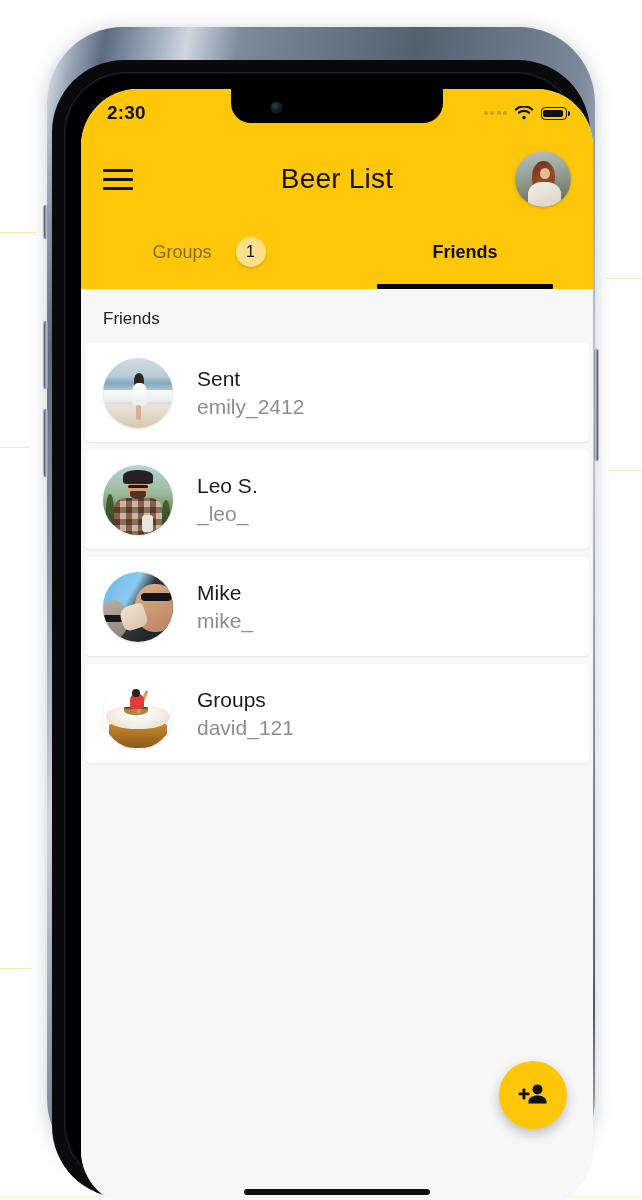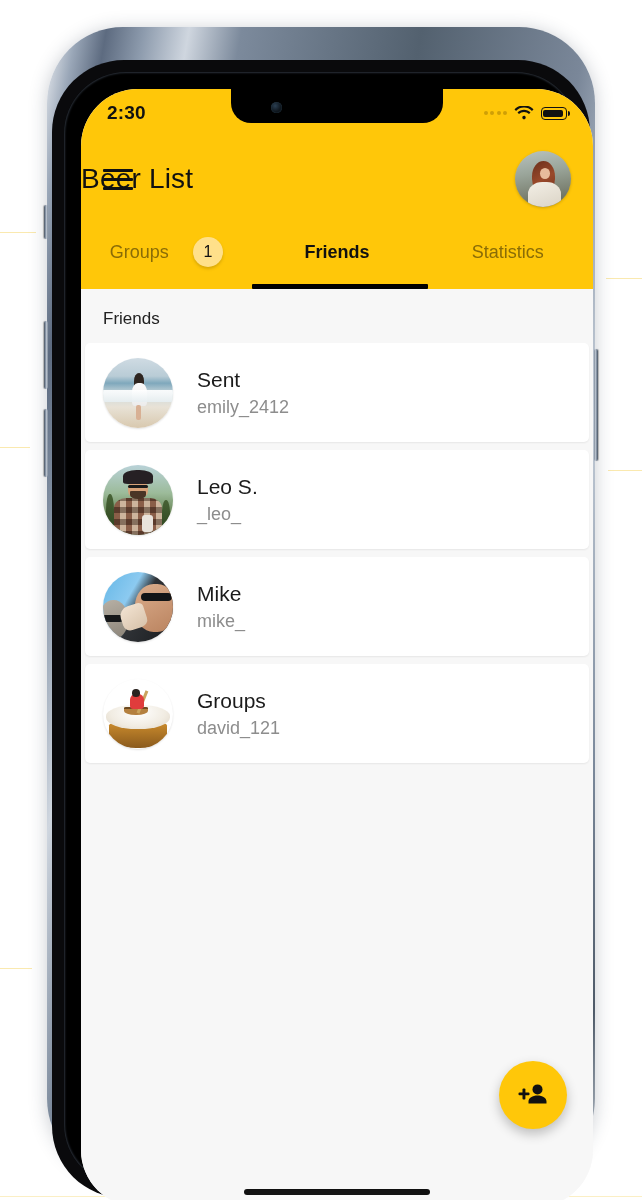--- a/index.html
+++ b/index.html
@@ -206,21 +206,21 @@
     justify-content: center; gap: 6px;
     cursor: pointer;
   }
   #menu-btn span {
     display:block; height: 3px; width: 30px;
     background: #111; border-radius: 1px;
   }
   #app-title {
     position: absolute;
     left: 0; right: 0;
-    text-align: left;
+    text-align: center;
     font-size: 28px;
     color: #111;
     letter-spacing: .2px;
   }
   #profile-avatar {
     position: absolute;
     right: 22px;
     width: 56px; height: 56px;
     border-radius: 50%;
     overflow: hidden;
@@ -307,21 +307,21 @@
     position: relative;
     box-shadow: 0 1px 2px rgba(0,0,0,.12);
   }
   .meta { margin-left: 24px; }
   .name {
     font-size: 21px;
     color: #1b1b1b;
     line-height: 1.25;
   }
   .handle {
-    font-size: 18px;
+    font-size: 21px;
     color: #8d8d8d;
     margin-top: 3px;
   }
 
   
   #fab {
     position: absolute;
     right: 26px;
     bottom: 78px;
     width: 68px; height: 68px;
@@ -571,23 +571,20 @@
 
             <div id="tabs">
               <div class="tab">
                 <span class="tab-label">Groups</span>
                 <span class="tab-badge">1</span>
               </div>
               <div class="tab active">
                 <span class="tab-label">Friends</span>
                 <div class="tab-underline"></div>
               </div>
-              <div class="tab">
-                <span class="tab-label">Statistics</span>
-              </div>
             </div>
           </div>
 
           <div id="body">
 
             <div class="section-header">Friends</div>
 
             <div class="card">
               <div class="av">
                 <div class="art art-beach">

